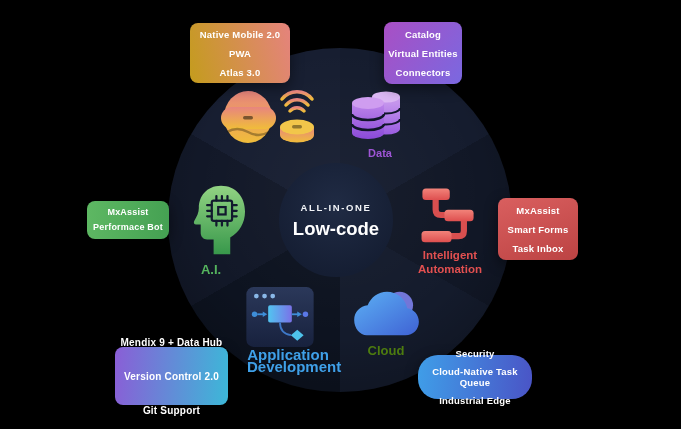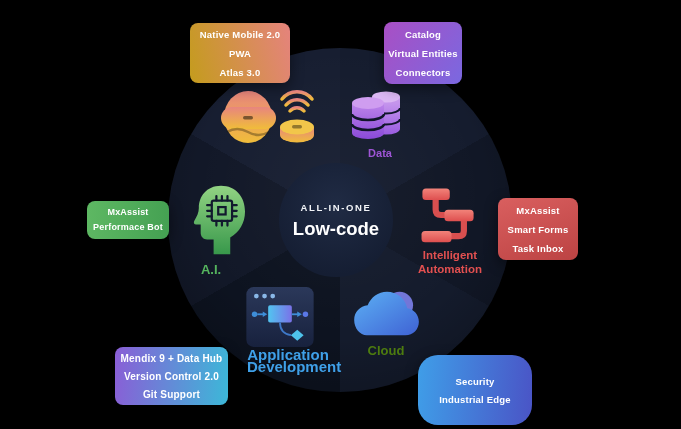--- a/index.html
+++ b/index.html
@@ -32,23 +32,23 @@
     font-weight:600; letter-spacing:0.2px; z-index:4; box-shadow:0 4px 14px rgba(0,0,0,0.45); }
   .callout .line { line-height:11px; }
   .co-native   { left:190px; top:23px;  width:100px; height:60px; gap:8px; font-size:9.5px;
     background:linear-gradient(75deg,#c49c1d,#e5837d); }
   .co-catalog  { left:384px; top:22px;  width:78px;  height:62px; gap:8px; font-size:9.5px;
     background:linear-gradient(125deg,#a94fc4,#7a68e0); }
   .co-mxassist { left:87px;  top:201px; width:82px;  height:38px; gap:4px; font-size:9px;
     background:linear-gradient(95deg,#5eb863,#44a052); }
   .co-workflow { left:498px; top:198px; width:80px;  height:62px; gap:8px; font-size:9.5px;
     background:linear-gradient(160deg,#d95f5f,#bc4343); }
-  .co-mendix   { left:115px; top:347px; width:113px; height:58px; gap:7px; font-size:10px;
+  .co-mendix   { left:115px; top:347px; width:113px; height:58px; gap:23px; font-size:10px;
     background:linear-gradient(95deg,#8a5ed6,#3cb8d8); }
-  .co-security { left:418px; top:355px; width:114px; height:70px; gap:7px; font-size:9.5px;
+  .co-security { left:418px; top:355px; width:114px; height:44px; gap:7px; font-size:9.5px;
     background:linear-gradient(95deg,#3f9ee8,#4a54c6);border-radius:20px; }
 
   
   .seg-label { position:absolute; font-weight:700; text-align:center; z-index:3; }
   .lbl-multi  { left:217px; top:147px; width:120px; font-size:13px;  color:#f0a930; }
   .lbl-data   { left:350px; top:147px; width:60px;  font-size:11px;  color:#9e55d6; }
   .lbl-ai     { left:181px; top:262px; width:60px;  font-size:13px;  color:#55b55e; }
   .lbl-auto   { left:409px; top:248px; width:82px;  font-size:11.5px; line-height:14px; color:#e25050; }
   .lbl-appdev { left:247px; top:349px; width:82px;  font-size:15px;  line-height:12px; color:#3fa0e8; }
   .lbl-cloud  { left:356px; top:343px; width:60px;  font-size:13px;  color:#4d7c0f; }
@@ -213,16 +213,17 @@
     <div class="line">Smart Forms</div>
     <div class="line">Task Inbox</div>
   </div>
   <div class="callout co-mendix">
     <div class="line">Mendix 9 + Data Hub</div>
     <div class="line">Version Control 2.0</div>
     <div class="line">Git Support</div>
   </div>
   <div class="callout co-security">
     <div class="line">Security</div>
+    <div class="line">Cloud-Native Task Queue</div>
     <div class="line">Industrial Edge</div>
   </div>
 
 </div>
 
 </body></html>

